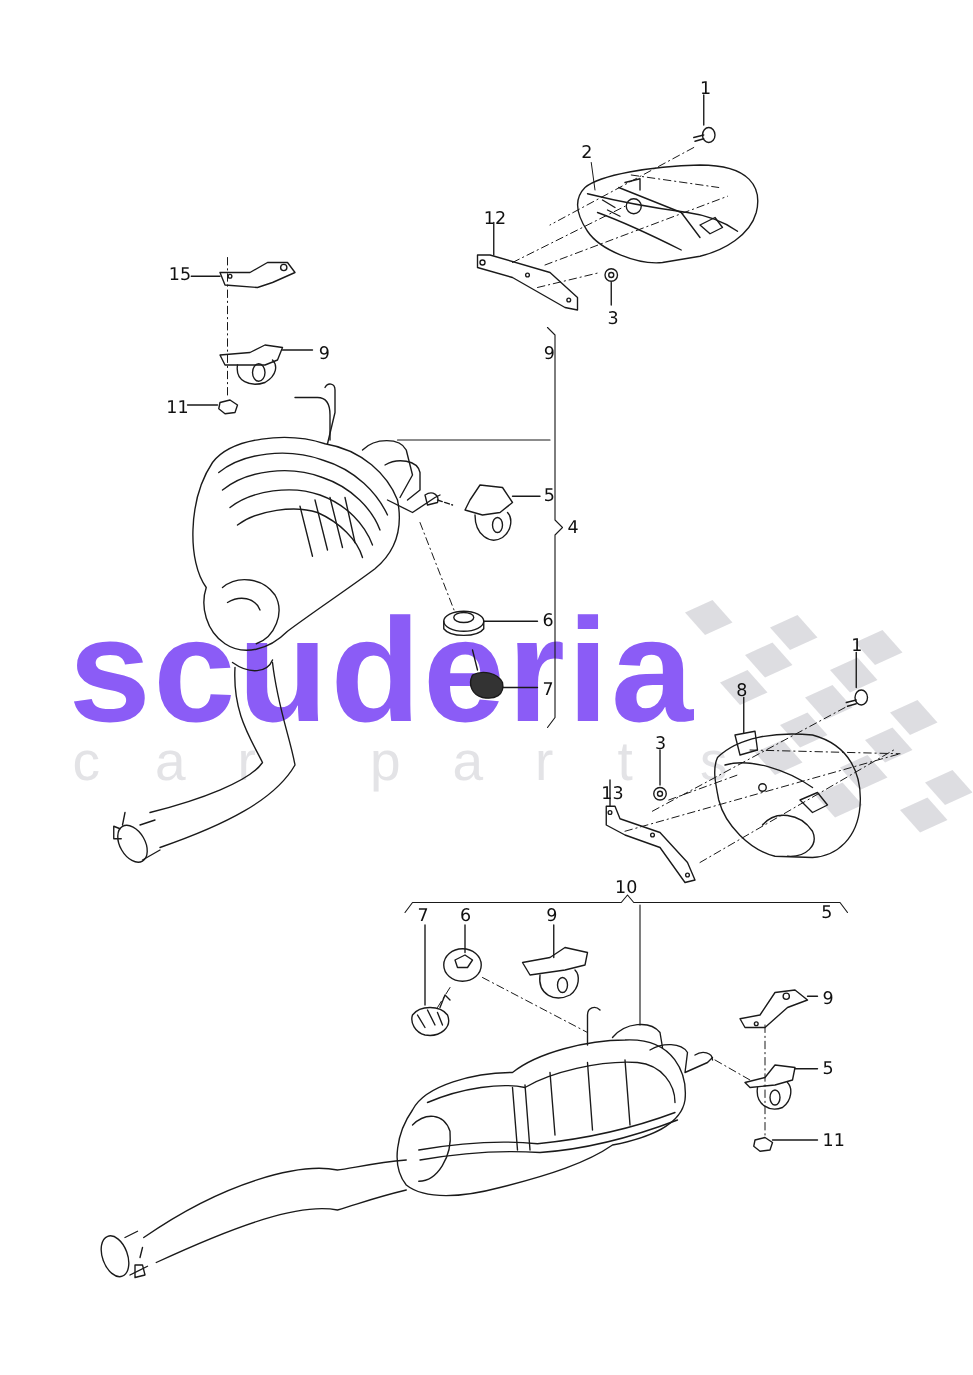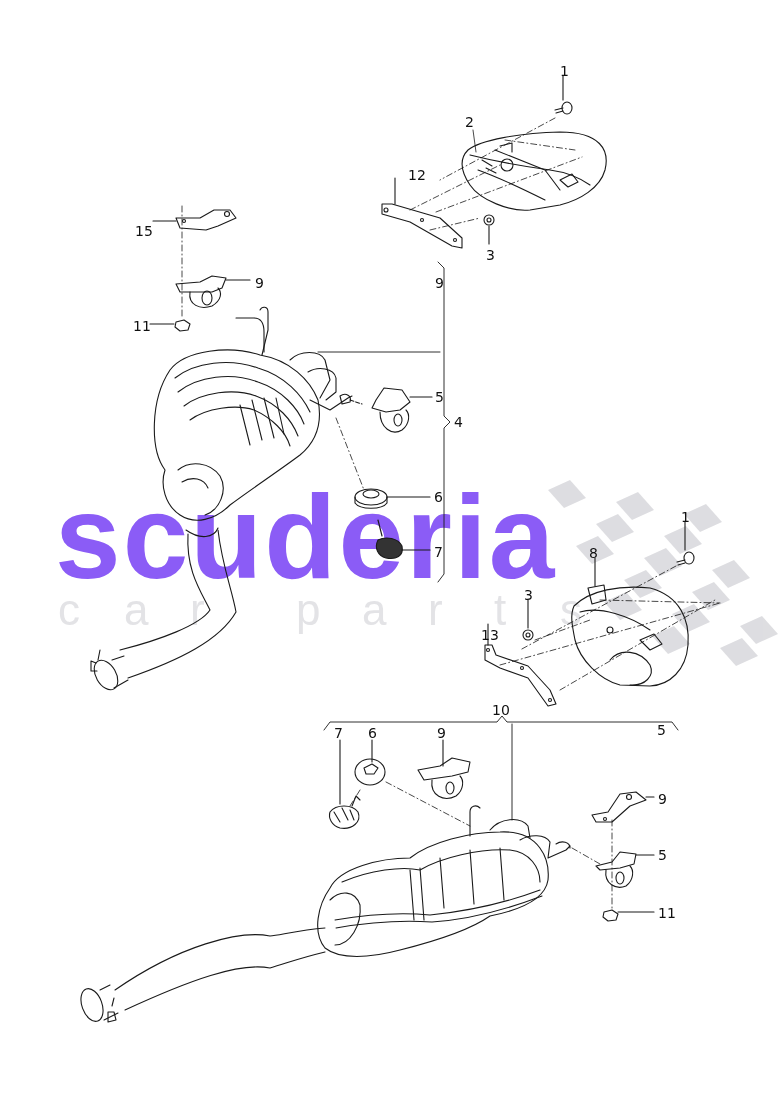--- a/index.html
+++ b/index.html
@@ -247,23 +247,23 @@
   </g>
 
   <g stroke-width="0.8">
     <line x1="473" y1="130" x2="476" y2="152"></line>
   </g>
 </svg>
 
 <div id="callouts">
     <div class="callout" style="left: 560px; top: 64px;">1</div>
     <div class="callout" style="left: 465px; top: 115px;">2</div>
-    <div class="callout" style="left: 408px; top: 168px;">12</div>
+    <div class="callout" style="left: 387px; top: 168px;">12</div>
     <div class="callout" style="left: 486px; top: 248px;">3</div>
-    <div class="callout" style="left: 135px; top: 213px; margin-top: 11px;">15</div>
+    <div class="callout" style="left: 135px; top: 213px;">15</div>
     <div class="callout" style="left: 255px; top: 276px;">9</div>
     <div class="callout" style="left: 133px; top: 319px;">11</div>
     <div class="callout" style="left: 435px; top: 276px;">9</div>
     <div class="callout" style="left: 435px; top: 390px;">5</div>
     <div class="callout" style="left: 454px; top: 415px;">4</div>
     <div class="callout" style="left: 434px; top: 490px;">6</div>
     <div class="callout" style="left: 434px; top: 545px;">7</div>
     <div class="callout" style="left: 681px; top: 510px;">1</div>
     <div class="callout" style="left: 589px; top: 546px;">8</div>
     <div class="callout" style="left: 524px; top: 588px;">3</div>

